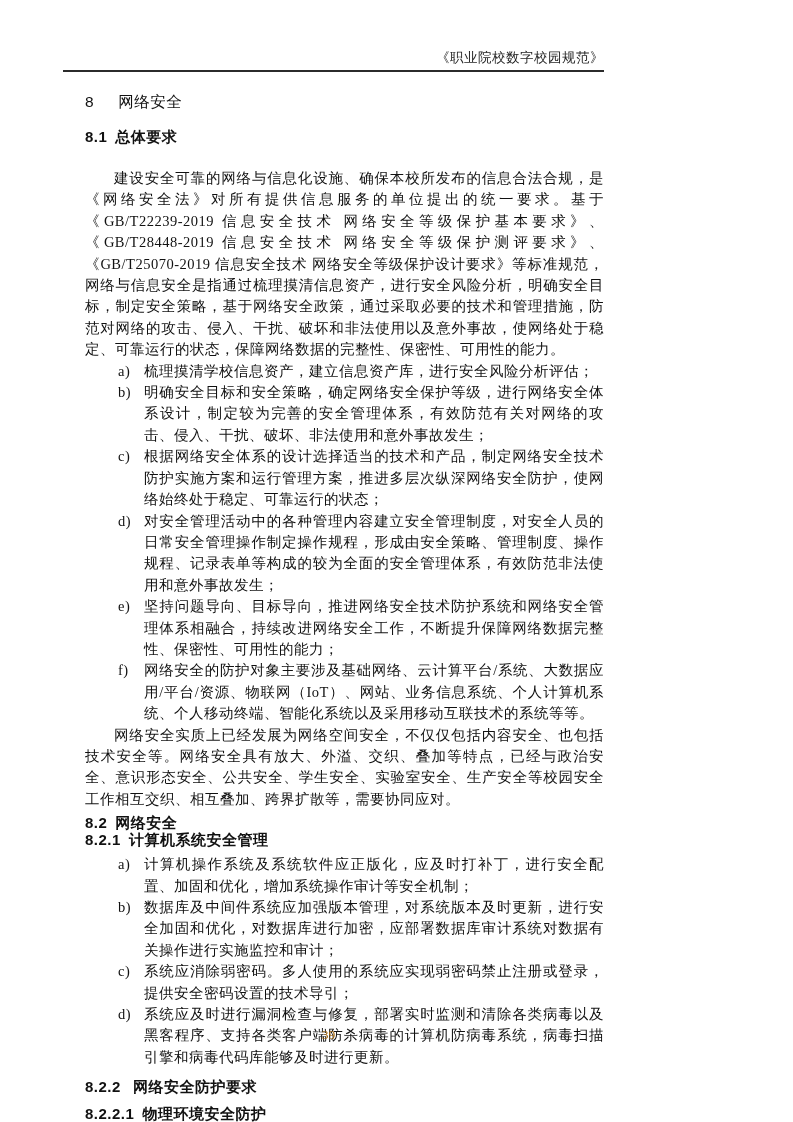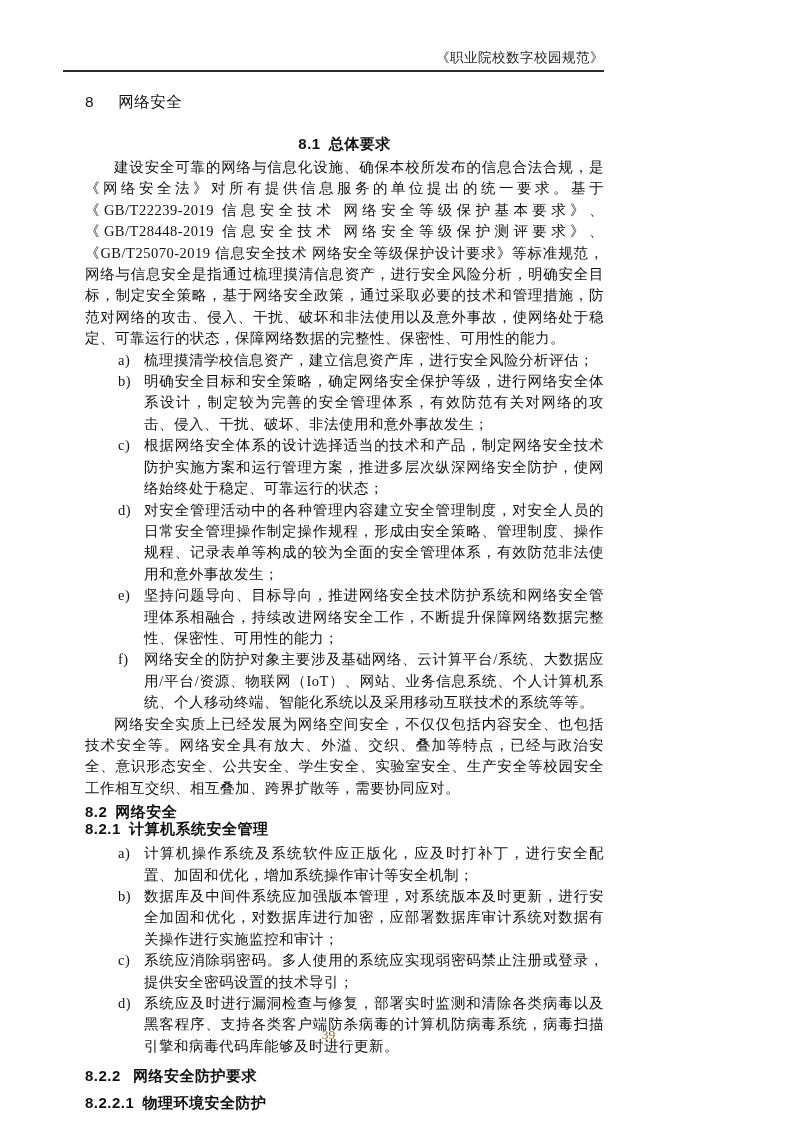--- a/index.html
+++ b/index.html
@@ -61,29 +61,29 @@
 
   .h-section {
     font-family:"Liberation Sans","DejaVu Sans",sans-serif;
     font-weight:700;
     font-size:15px;
     line-height:17px;
     letter-spacing:0.5px;
     text-align:left;
   }
   .h-section .h-num { display:inline-block; margin-right:8px; }
-  .h-81   { margin-top:25px;text-align:center; }
+  .h-81   { margin-top:18px; }
   .h-82   { margin-top:4px;  }
   .h-821  { margin-top:0;  }
   .h-822  { margin-top:10px; }
   .h-822 .h-num { margin-right:12px; }
   .h-8221 { margin-top:10px; }
 
   .para { text-indent:2em; }
-  .para-intro { margin-top:5px; }
+  .para-intro { margin-top:23px; }
   .para-82 { margin-top:6px; }
 
   .abc-list { list-style:none; }
   .abc-list-821 { margin-top:6px; }
   .abc-list li { display:flex; }
   .abc-list .li-marker {
     flex:0 0 30px;
     padding-left:4px;
     margin-left:29px;
     text-align:left;

